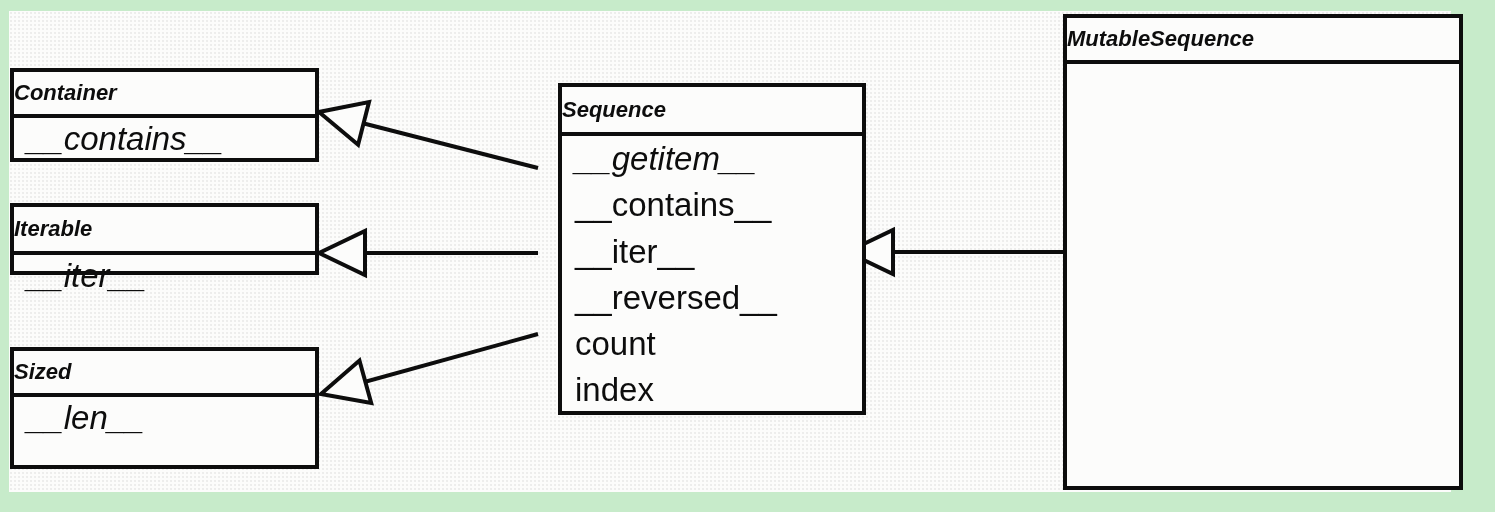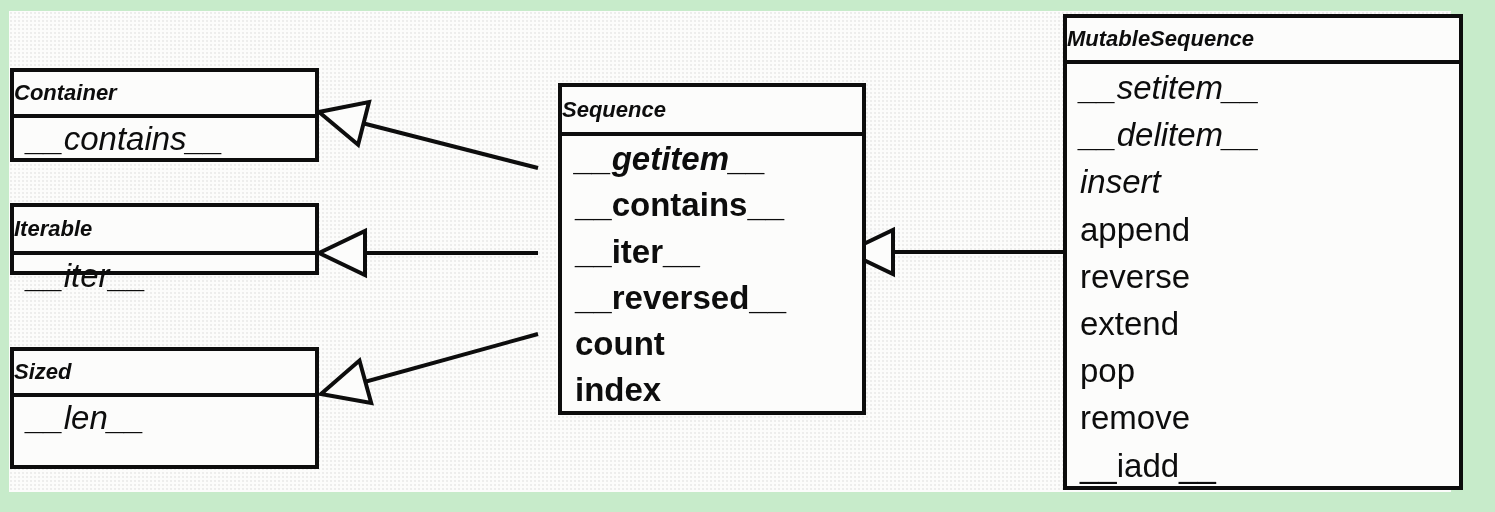--- a/index.html
+++ b/index.html
@@ -41,21 +41,21 @@
   #box-iterable{left:10px;top:203px;width:309px;height:72px;}
   #box-iterable .class-title{line-height:44px;height:44px;}
   #box-iterable .member{line-height:42px;}
   
   #box-sized{left:10px;top:347px;width:309px;height:122px;}
   #box-sized .class-title{line-height:42px;height:42px;}
   #box-sized .member{line-height:42px;}
   
   #box-sequence{left:558px;top:83px;width:308px;height:332px;}
   #box-sequence .class-title{line-height:45px;height:45px;}
-  #box-sequence .member{line-height:46.3px;font-weight:bold;}
+  #box-sequence .member{line-height:46.3px;}
   
   #box-mutablesequence{left:1063px;top:14px;width:400px;height:476px;}
   #box-mutablesequence .class-title{line-height:42px;height:42px;}
   #box-mutablesequence .member{line-height:47.2px;}
 </style>
 </head>
 <body>
 
 <div id="stage">
   <div id="canvas"></div>
@@ -102,25 +102,14 @@
       <div class="member">__contains__</div>
       <div class="member">__iter__</div>
       <div class="member">__reversed__</div>
       <div class="member">count</div>
       <div class="member">index</div>
     </div>
   </div>
 
   <div class="class-box" id="box-mutablesequence">
     <div class="class-title">MutableSequence</div>
-    <div class="members">
-      <div class="member abstract">__setitem__</div>
-      <div class="member abstract">__delitem__</div>
-      <div class="member abstract">insert</div>
-      <div class="member">append</div>
-      <div class="member">reverse</div>
-      <div class="member">extend</div>
-      <div class="member">pop</div>
-      <div class="member">remove</div>
-      <div class="member">__iadd__</div>
-    </div>
   </div>
 </div>
 
 </body></html>

